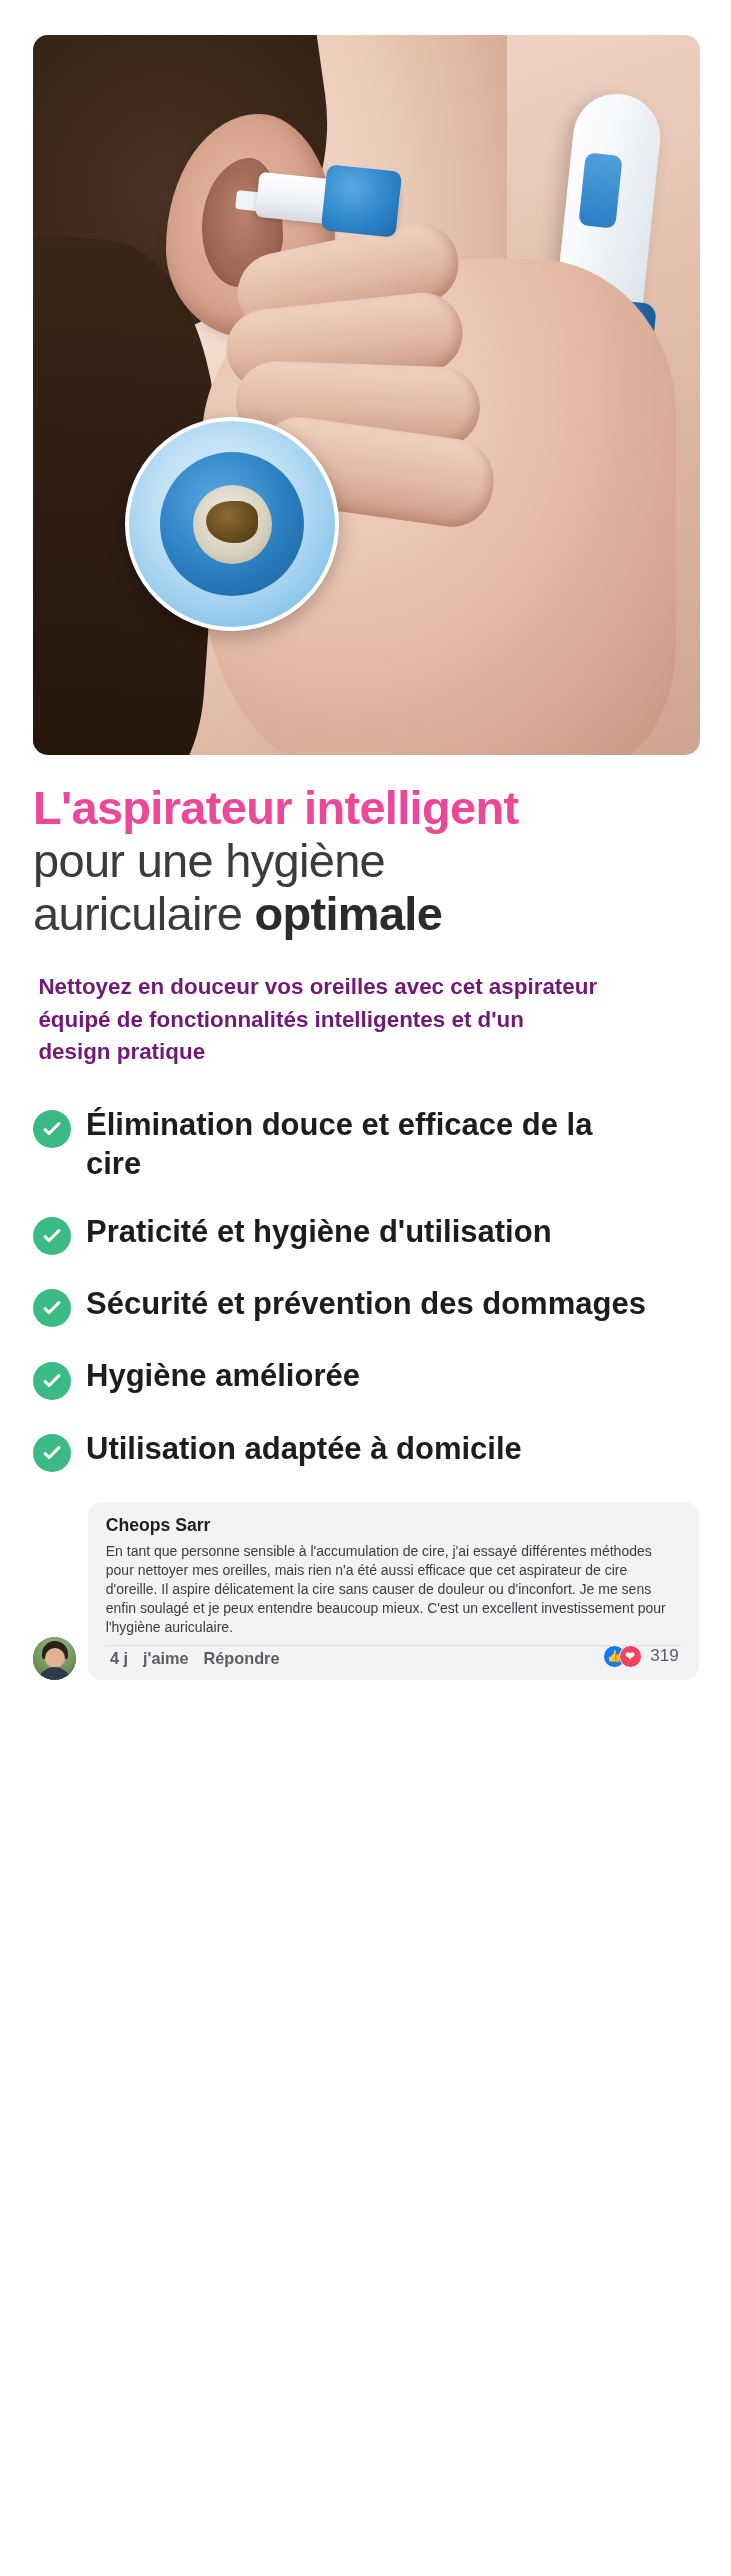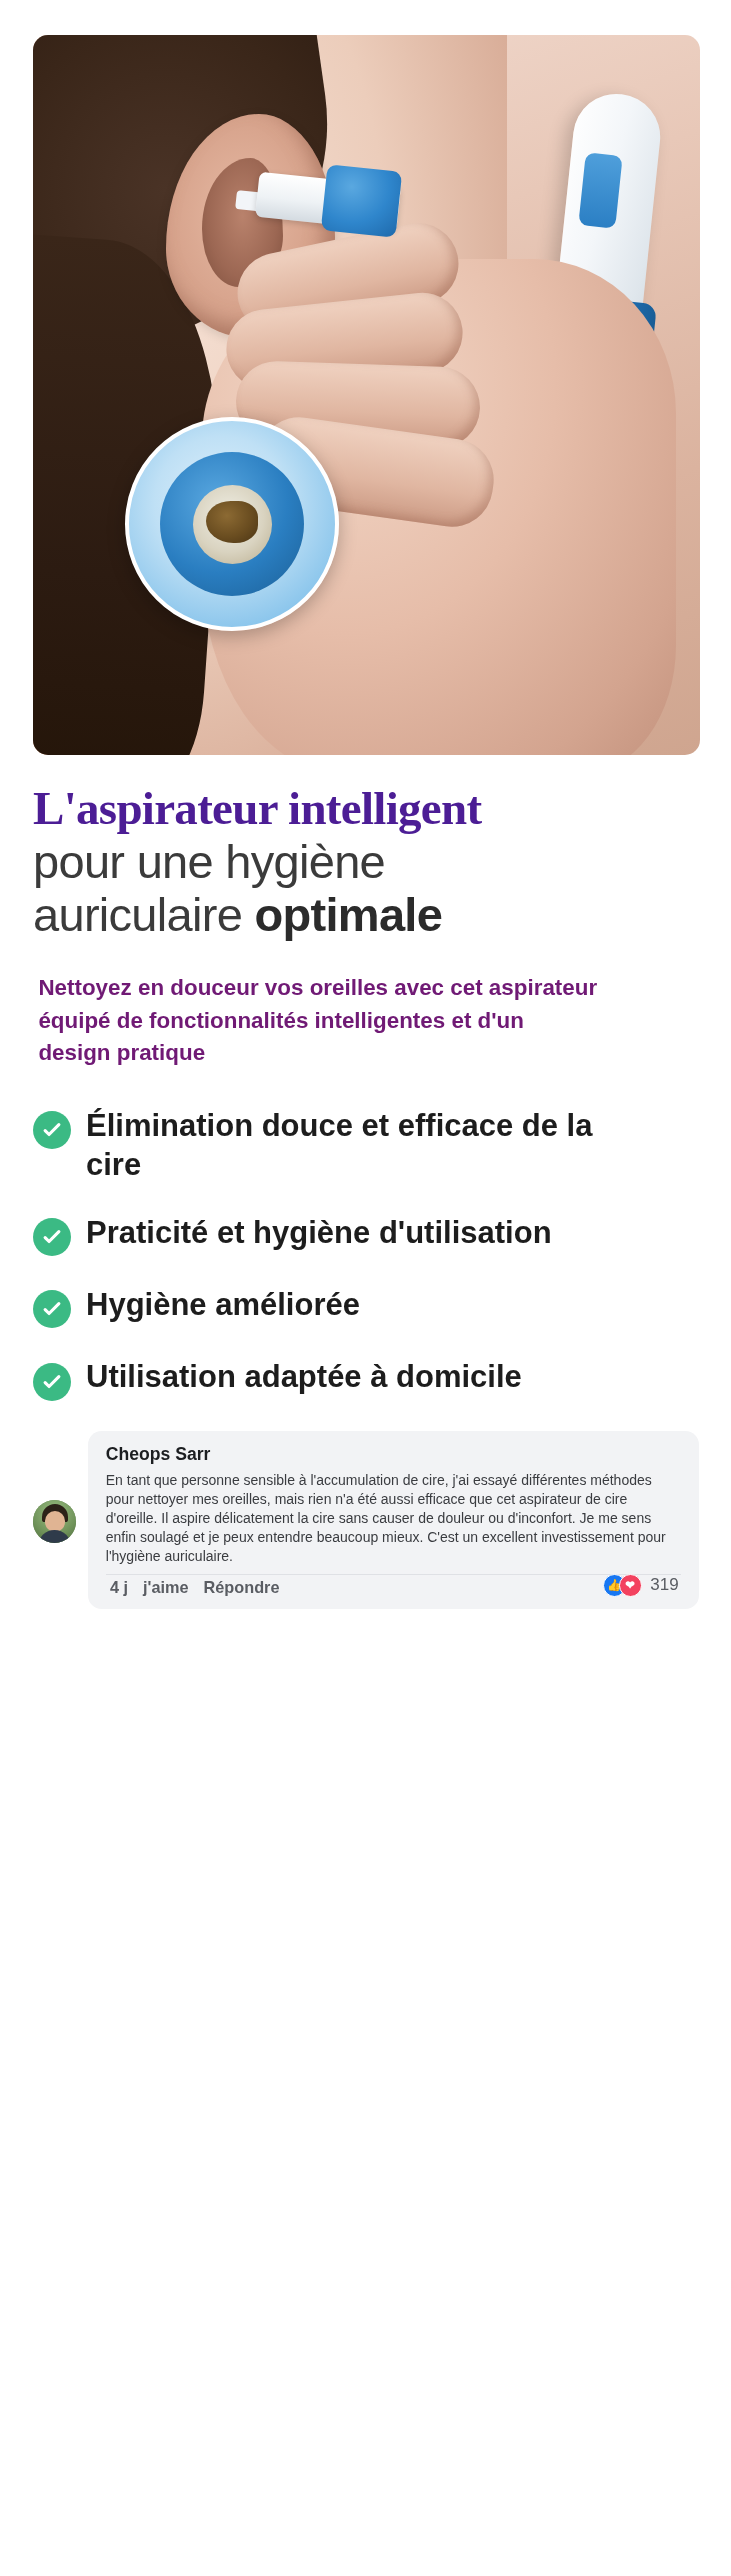--- a/index.html
+++ b/index.html
@@ -149,21 +149,21 @@
 
   
   .headline {
     margin-top: 26px;
     font-size: 47px;
     line-height: 1.13;
     letter-spacing: -0.7px;
     color: #3b3b3b;
     font-weight: 400;
   }
-  .headline .hl-blue { color: #4c1d95; font-weight: 700; font-family: Liberation Serif, serif; }
+  .headline .hl-blue { color: #ec4899; font-weight: 700; }
   .headline .hl-bold { color: #2b2b2b; font-weight: 700; text-align: center; }
 
   
   .subtitle {
     margin-top: 31px;
     padding-left: 5.4px;
     font-size: 22.4px;
     line-height: 1.45;
     font-weight: 700;
     color: #701a75;
@@ -193,21 +193,21 @@
     font-weight: 700;
     color: #1d1d1d;
     max-width: 563px;
   }
 
   
   .review {
     margin-top: 27px;
     display: flex;
     gap: 12.2px;
-    align-items: center;
+    align-items: flex-end;
   }
   .avatar {
     flex: 0 0 auto;
     width: 43px; height: 43px;
     border-radius: 50%;
     overflow: hidden;
     position: relative;
     background: #6d8f5e;
     margin-top: 4.1px;
   }
@@ -320,20 +320,28 @@
 
     <div class="benefit">
       <span class="check">
         <svg width="22" height="22" viewBox="0 0 24 24" aria-hidden="true">
             <path d="M4.5 12.6l4.3 4.3L19.5 6.2" fill="none" stroke="#ffffff" stroke-width="3.4" stroke-linecap="round" stroke-linejoin="round"></path>
           </svg>
       </span>
       <span class="benefit-text">Praticité et hygiène d'utilisation</span>
     </div>
 
+    <div class="benefit">
+      <span class="check">
+        <svg width="22" height="22" viewBox="0 0 24 24" aria-hidden="true">
+            <path d="M4.5 12.6l4.3 4.3L19.5 6.2" fill="none" stroke="#ffffff" stroke-width="3.4" stroke-linecap="round" stroke-linejoin="round"></path>
+          </svg>
+      </span>
+      <span class="benefit-text">Sécurité et prévention des dommages</span>
+    </div>
 
     <div class="benefit">
       <span class="check">
         <svg width="22" height="22" viewBox="0 0 24 24" aria-hidden="true">
             <path d="M4.5 12.6l4.3 4.3L19.5 6.2" fill="none" stroke="#ffffff" stroke-width="3.4" stroke-linecap="round" stroke-linejoin="round"></path>
           </svg>
       </span>
       <span class="benefit-text">Hygiène améliorée</span>
     </div>
 

